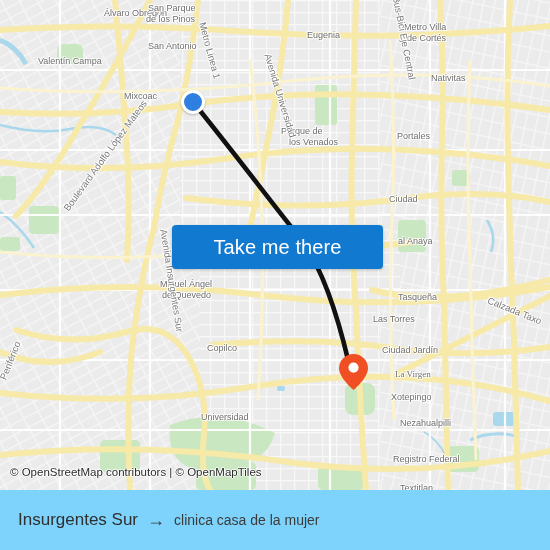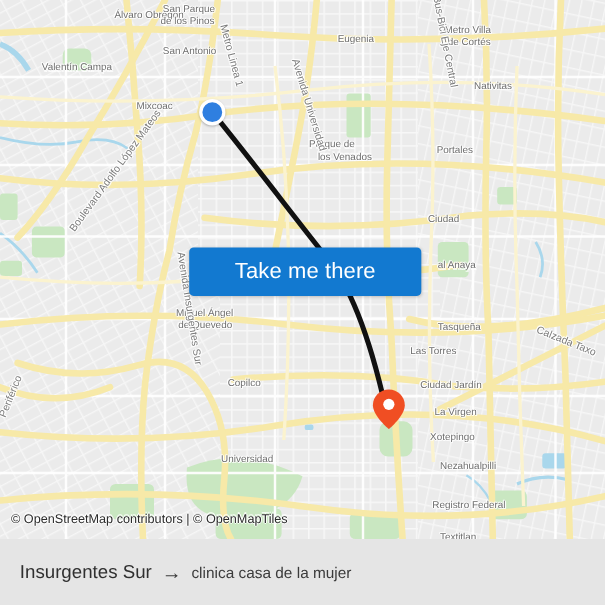--- a/index.html
+++ b/index.html
@@ -101,21 +101,21 @@
     letter-spacing: .1px;
     cursor: pointer;
     border: none;
     box-shadow: 0 1px 3px rgba(0,0,0,.2);
   }
   
   #bottom-bar {
     position: absolute;
     left: 0; top: 490px;
     width: 550px; height: 60px;
-    background: #e5e5e5;
+    background: #7dd3fc;
     display: flex;
     align-items: center;
   }
   #route-summary {
     display: flex;
     align-items: center;
     margin-left: 18px;
     white-space: nowrap;
   }
   #origin-name {
@@ -264,21 +264,21 @@
         <div class="map-label" style="left: 407px; top: 33px;">de Cortés</div>
         <div class="map-label" style="left: 431px; top: 73px;">Nativitas</div>
         <div class="map-label" style="left: 281px; top: 126px;">Parque de</div>
         <div class="map-label" style="left: 289px; top: 137px;">los Venados</div>
         <div class="map-label" style="left: 397px; top: 131px;">Portales</div>
         <div class="map-label" style="left: 389px; top: 194px;">Ciudad</div>
         <div class="map-label" style="left: 384px; top: 236px; margin-left: 14px;">al Anaya</div>
         <div class="map-label" style="left: 398px; top: 292px;">Tasqueña</div>
         <div class="map-label" style="left: 373px; top: 314px;">Las Torres</div>
         <div class="map-label" style="left: 382px; top: 345px;">Ciudad Jardín</div>
-        <div class="map-label" style="left: 395px; top: 369px;">La Virgen</div>
+        <div class="map-label" style="left: 395px; top: 369px; font-family: Liberation Serif, serif;">La Virgen</div>
         <div class="map-label" style="left: 391px; top: 392px;">Xotepingo</div>
         <div class="map-label" style="left: 400px; top: 418px;">Nezahualpilli</div>
         <div class="map-label" style="left: 393px; top: 454px;">Registro Federal</div>
         <div class="map-label" style="left: 400px; top: 483px;">Textitlan</div>
         <div class="map-label" style="left: 160px; top: 279px;">Miguel Ángel</div>
         <div class="map-label" style="left: 162px; top: 290px;">de Quevedo</div>
         <div class="map-label" style="left: 190px; top: 343px; margin-left: 17px;">Copilco</div>
         <div class="map-label" style="left: 201px; top: 412px;">Universidad</div>
       </div>
     <div id="road-labels">

